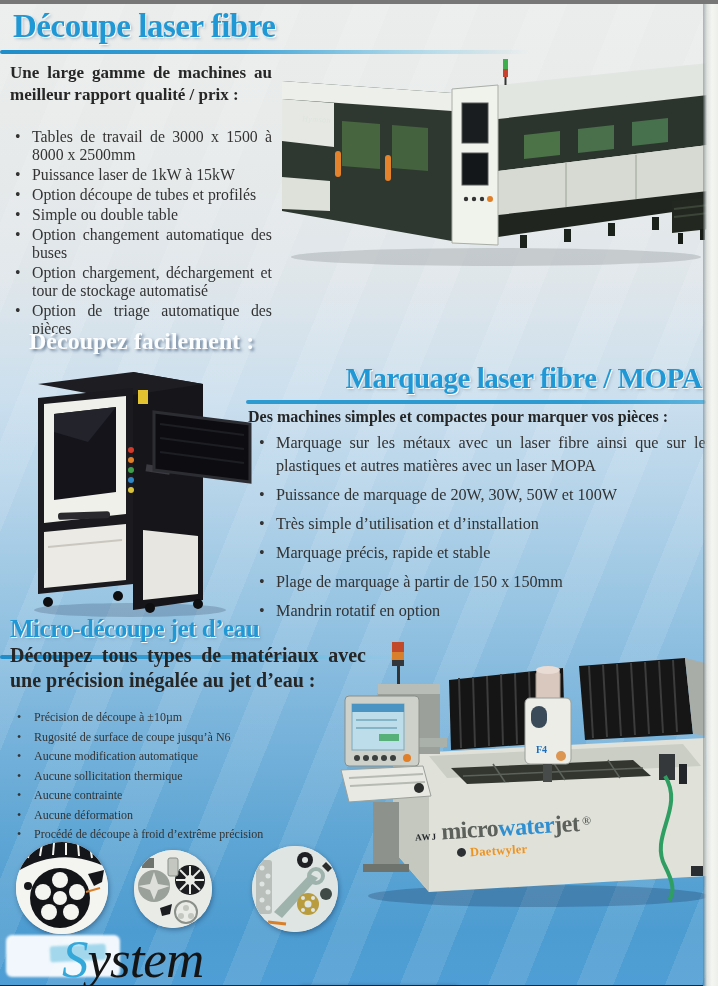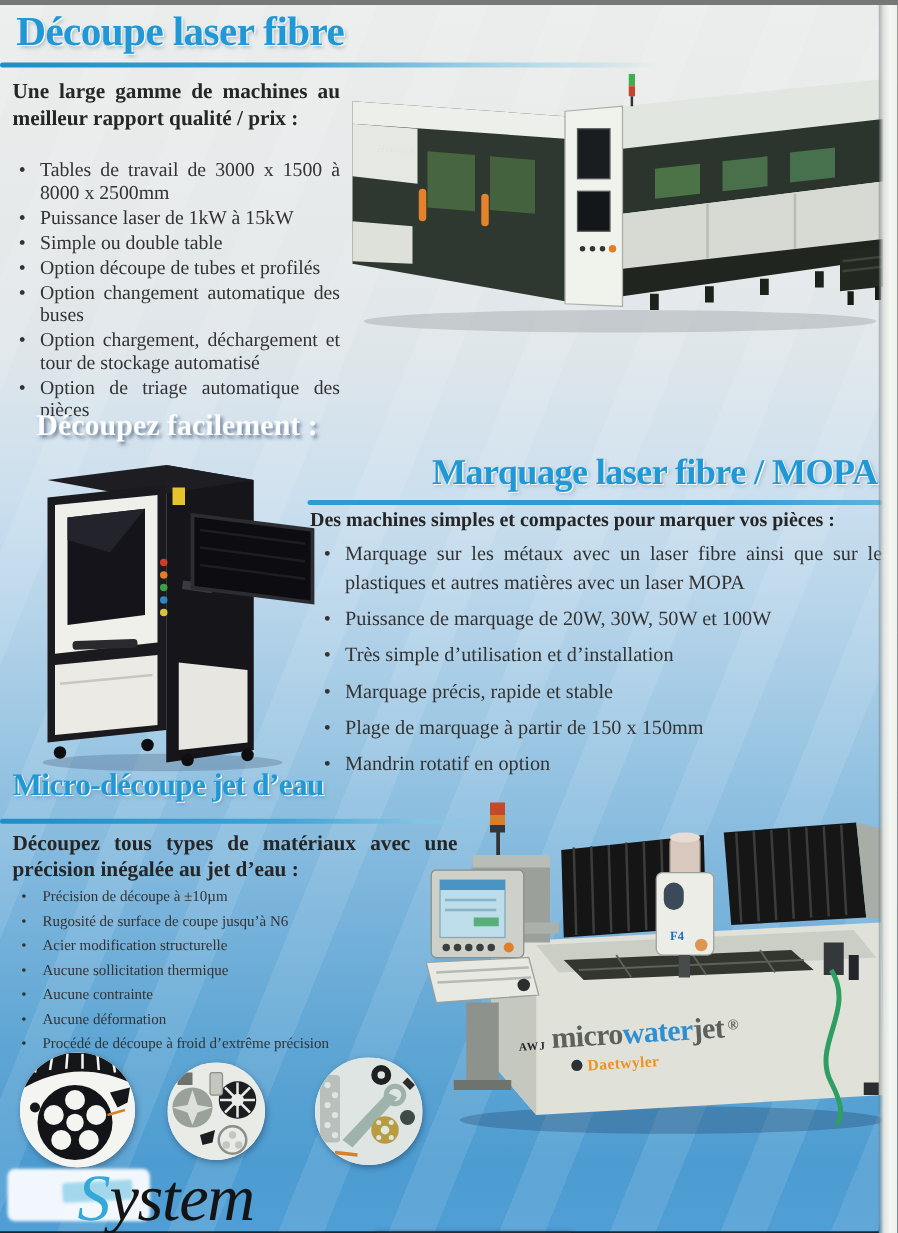--- a/index.html
+++ b/index.html
@@ -22,21 +22,21 @@
   .r1{left:0;top:46px;width:530px;
     background:linear-gradient(90deg,#1f8dc9 0%,#3ea3d6 45%,rgba(130,200,230,.65) 75%,rgba(160,215,240,0) 100%);}
   .r2{left:246px;top:396px;width:460px;
     background:linear-gradient(90deg,#2d9ad0 0%,#2d9ad0 70%,#5db3dc 100%);}
   .r3{left:0;top:651px;width:412px;
     background:linear-gradient(90deg,#1f8dc9 0%,#3ea3d6 55%,rgba(130,200,230,.6) 82%,rgba(160,215,240,0) 100%);}
   
   .intro{margin:0;font-weight:700;color:#262626;}
   .i1{left:10px;top:58px;width:262px;font-size:17px;line-height:1.28;text-align:justify;}
   .i2{left:248px;top:404px;width:466px;font-size:16px;white-space:nowrap;}
-  .i3{left:10px;top:660px;width:356px;font-size:17px;line-height:1.26;text-align:justify;}
+  .i3{left:10px;top:639px;width:356px;font-size:20px;line-height:1.26;text-align:justify;}
   ul.bullets{list-style:none;margin:0;padding:0;color:#333;}
   ul.bullets li{position:relative;padding-left:26px;text-align:justify;}
   ul.bullets li::before{content:"•";position:absolute;left:9px;top:0;}
   .b1{left:6px;top:124px;width:266px;font-size:15.8px;line-height:18px;}
   .b1 li{margin-bottom:2px;}
   .b2{left:250px;top:428px;width:462px;font-size:16.2px;line-height:23px;}
   .b2 li{margin-bottom:6px;}
   .b3{left:8px;top:704px;width:358px;font-size:12px;line-height:18.5px;}
   .b3 li{margin-bottom:1px;text-align:left;}
   
@@ -100,22 +100,22 @@
 <div id="page">
   <div class="bg-sheen"></div>
 
   <h1 class="abs title t1">Découpe laser fibre</h1>
   <div class="abs rule r1"></div>
   <p class="abs intro i1">Une large gamme de machines au meilleur rapport qualité / prix :</p>
   <ul class="abs bullets b1">
 
   <li class="bullet-item">Tables de travail de 3000 x 1500 à 8000 x 2500mm</li>
       <li class="bullet-item">Puissance laser de 1kW à 15kW</li>
+      <li class="bullet-item">Option découpe de tubes et profilés</li>
       <li class="bullet-item">Simple ou double table</li>
-      <li class="bullet-item">Option découpe de tubes et profilés</li>
       <li class="bullet-item">Option changement automatique des buses</li>
       <li class="bullet-item">Option chargement, déchargement et tour de stockage automatisé</li>
       <li class="bullet-item">Option de triage automatique des pièces</li>
     </ul>
 
   <div class="abs machine machine1">
     <svg width="436" height="210" viewBox="0 0 436 210">
       <ellipse cx="220" cy="198" rx="205" ry="9" fill="rgba(20,30,25,.14)"></ellipse>
 
       <polygon points="222,26 432,4 432,36 222,60" fill="#e2e6e0"></polygon>
@@ -213,21 +213,21 @@
       <li class="bullet-item">Mandrin rotatif en option</li>
     </ul>
 
   <h2 class="abs title t3">Micro-découpe jet d’eau</h2>
   <div class="abs rule r3"></div>
   <p class="abs intro i3">Découpez tous types de matériaux avec une précision inégalée au jet d’eau :</p>
   <ul class="abs bullets b3">
 
   <li class="bullet-item">Précision de découpe à ±10µm</li>
       <li class="bullet-item">Rugosité de surface de coupe jusqu’à N6</li>
-      <li class="bullet-item">Acier modification structurelle</li>
+      <li class="bullet-item">Aucune modification automatique</li>
       <li class="bullet-item">Aucune sollicitation thermique</li>
       <li class="bullet-item">Aucune contrainte</li>
       <li class="bullet-item">Aucune déformation</li>
       <li class="bullet-item">Procédé de découpe à froid d’extrême précision</li>
     </ul>
 
   <div class="abs machine machine3">
     <svg width="382" height="278" viewBox="0 0 382 278">
       <ellipse cx="205" cy="260" rx="170" ry="11" fill="rgba(10,25,55,.22)"></ellipse>
 

